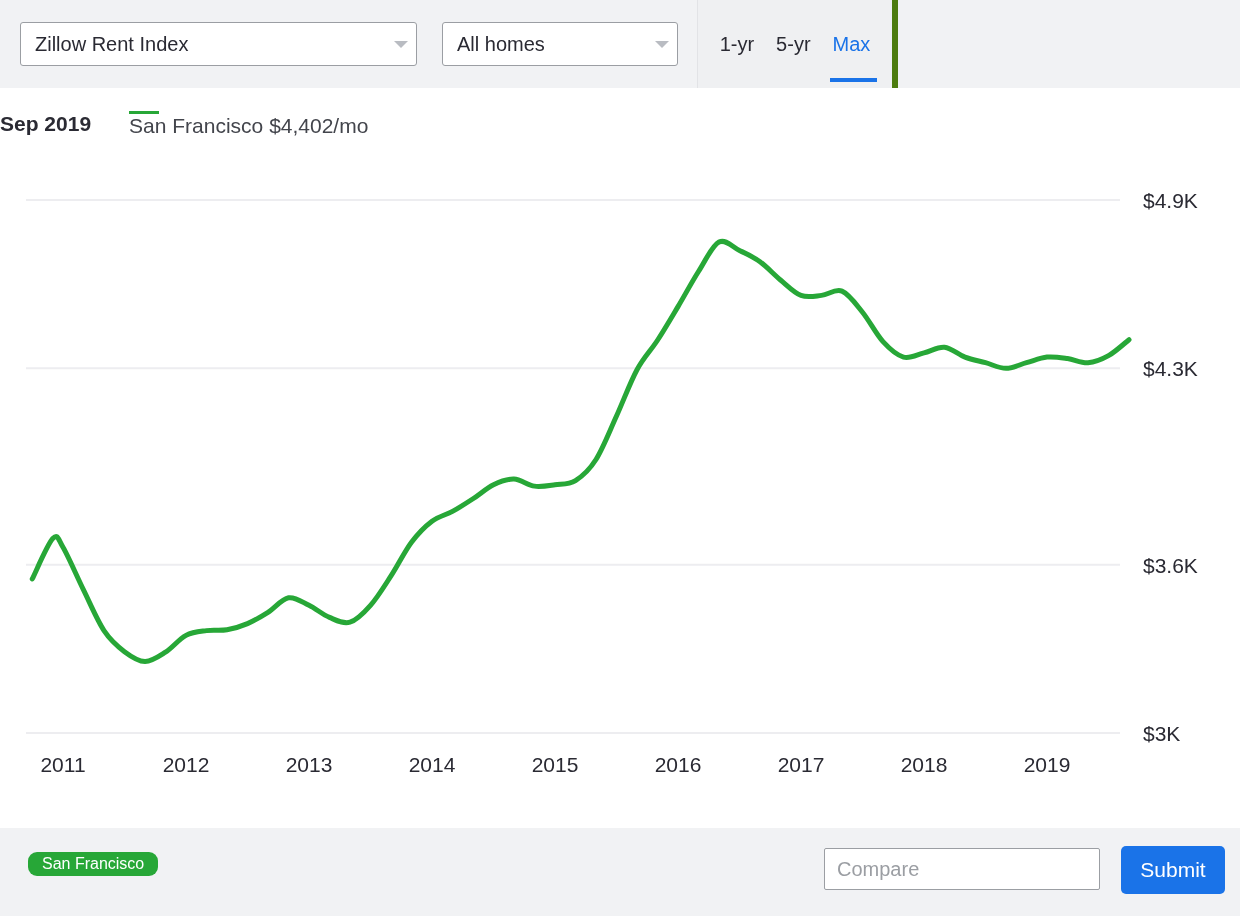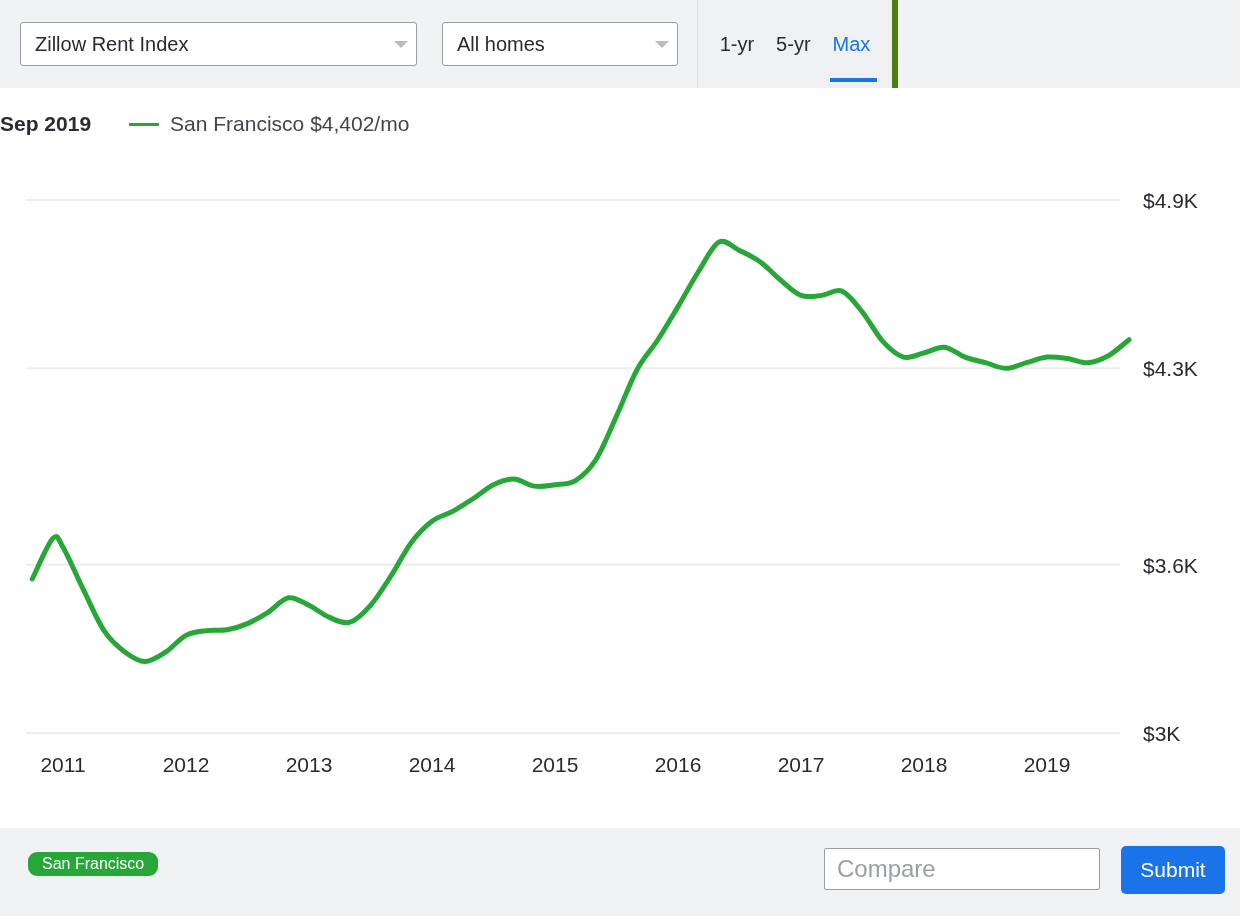--- a/index.html
+++ b/index.html
@@ -94,22 +94,23 @@
     display: flex;
     align-items: center;
   }
   .legend-date {
     font-size: 21px;
     font-weight: bold;
     color: #2a2a33;
   }
   .legend-entry {
     display: flex;
-    align-items: center;
+    align-items: flex-start;
     margin-left: 38px;
+    flex-direction: column;
   }
   .legend-swatch {
     width: 30px; height: 3px;
     background: #27a737;
     margin-right: 11px;
   }
   .legend-text {
     font-size: 21px;
     color: #43454c;
   }
@@ -155,21 +156,21 @@
     border-radius: 9px;
     font-family: "Liberation Sans", sans-serif;
   }
   .compare-input {
     position: absolute;
     left: 824px; top: 848px;
     width: 276px; height: 42px;
     border: 1px solid #9b9ea3;
     border-radius: 2px;
     background: #ffffff;
-    font-size: 24px;
+    font-size: 20px;
     color: #2a2a33;
     padding: 0 12px;
     font-family: "Liberation Sans", sans-serif;
   }
   .compare-input::placeholder { color: #9b9ea3; }
   .submit-btn {
     position: absolute;
     left: 1108px; top: 846px;
     width: 104px; height: 48px;
     background: #1a73e8;

